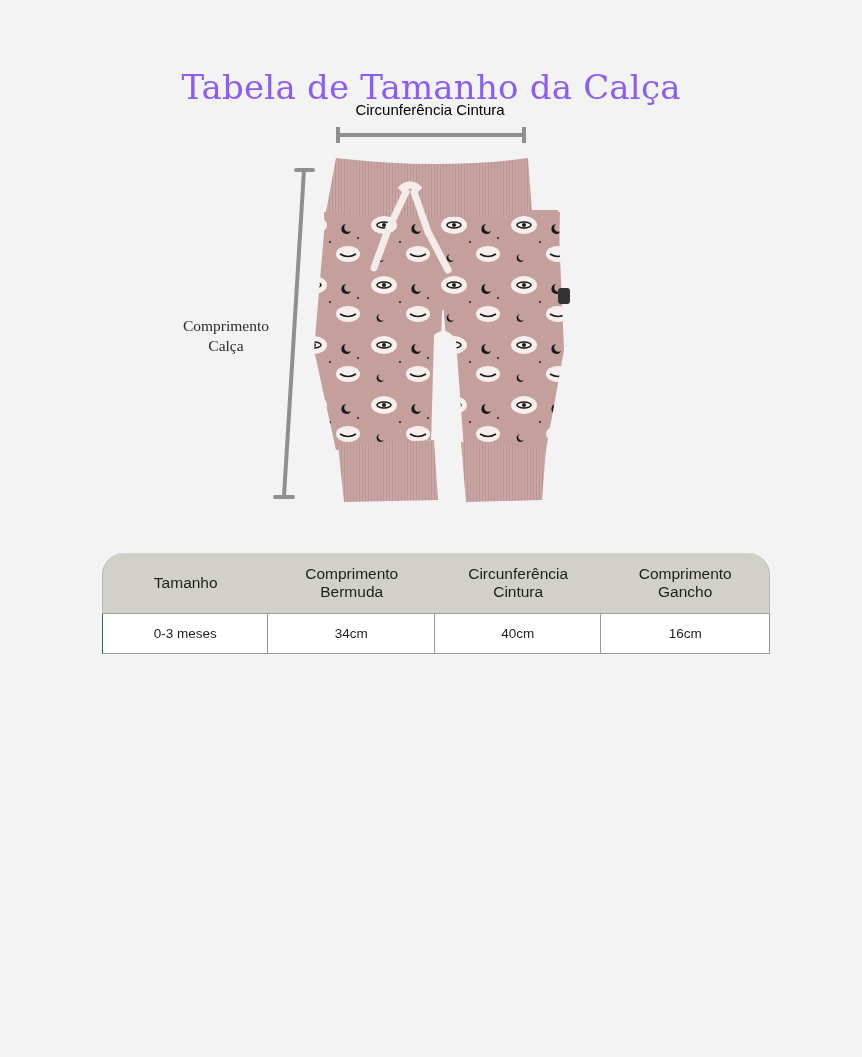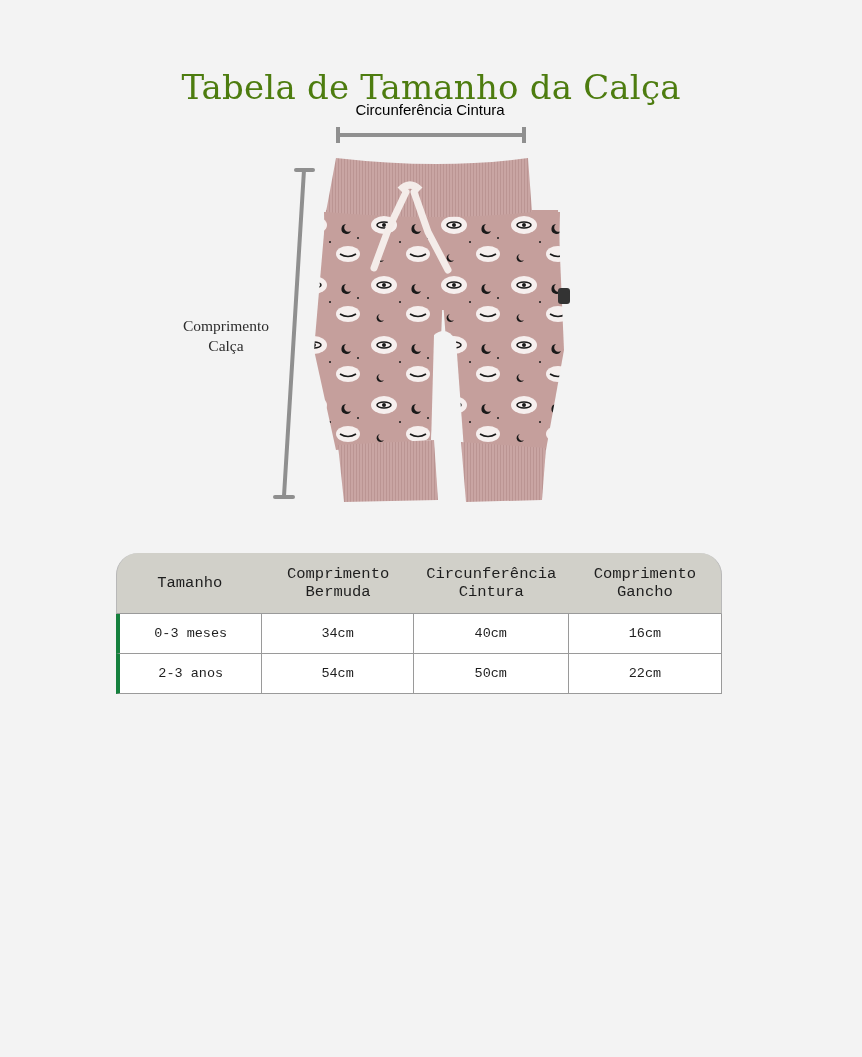--- a/index.html
+++ b/index.html
@@ -7,21 +7,21 @@
       width: 862px; height: 1057px;
       background: #f3f3f3;
       position: relative;
       overflow: hidden;
       font-family: "DejaVu Serif", "Liberation Serif", serif;
     }
     .title {
       position: absolute; left: 0; top: 44px; width: 862px;
       text-align: center;
       font-family: "DejaVu Serif", serif;
-      font-size: 34px; color: #4d7c0f; letter-spacing: 0.2px;
+      font-size: 34px; color: #8b5cf6; letter-spacing: 0.2px;
       font-weight: normal;
     }
     .waist-label {
       position: absolute; left: 280px; top: 101px; width: 300px;
       text-align: center; font-size: 15px; color: #000000;
       font-family: Liberation Sans, sans-serif;
     }
     .waist-bar {
       position: absolute; left: 337px; top: 133px; width: 188px; height: 4px;
       background: #8f8f8f;
@@ -35,42 +35,42 @@
     .length-label {
       position: absolute; left: 156px; top: 316px; width: 140px;
       text-align: center; font-size: 15.5px; line-height: 20px; color: #2c2c2c;
       font-family: "Liberation Serif", serif;
     }
     .length-svg { position: absolute; left: 268px; top: 160px; }
 
     .pants { position: absolute; left: 296px; top: 150px; }
 
     .size-table {
-      position: absolute; left: 116px; top: 553px; width: 606px;
+      position: absolute; left: 102px; top: 553px; width: 668px;
       border-collapse: separate; border-spacing: 0;
-      font-family: Liberation Mono, monospace;
+      font-family: Liberation Sans, sans-serif;
     }
     .size-table th {
       background: #d1d0c9;
       font-weight: normal; color: #1e1e1e;
       font-size: 15.5px; line-height: 18px;
       height: 60px; padding: 0 6px;
       text-align: center;
       border-bottom: 1px solid #9a9a9a;
     }
     .size-table th:first-child { border-top-left-radius: 22px; border-left: 1px solid #b8b8b8; }
     .size-table th:last-child { border-top-right-radius: 22px; border-right: 1px solid #b8b8b8; }
     .size-table td {
       background: #ffffff; color: #1e1e1e;
       font-size: 13.5px; text-align: center;
       height: 39px; padding: 0;
       border-right: 1px solid #9a9a9a;
       border-bottom: 1px solid #9a9a9a;
     }
-    .size-table td:first-child { border-left: 4px solid #15803d; }
+    .size-table td:first-child { border-left: 1px solid #15803d; }
     .size-table col.c1 { width: 157px; }
     .size-table col.c2 { width: 157px; }
     .size-table col.c3 { width: 157px; }
     .size-table col.c4 { width: 159px; }
   </style>
 </head>
 <body>
 
 <h1 class="title">Tabela de Tamanho da Calça</h1>
 
@@ -152,20 +152,14 @@
         </th>
     </tr>
   </thead>
   <tbody>
     <tr>
         <td>0-3 meses</td>
         <td>34cm</td>
         <td>40cm</td>
         <td>16cm</td>
       </tr>
-    <tr>
-        <td>2-3 anos</td>
-        <td>54cm</td>
-        <td>50cm</td>
-        <td>22cm</td>
-      </tr>
   </tbody>
 </table>
 
 </body></html>

